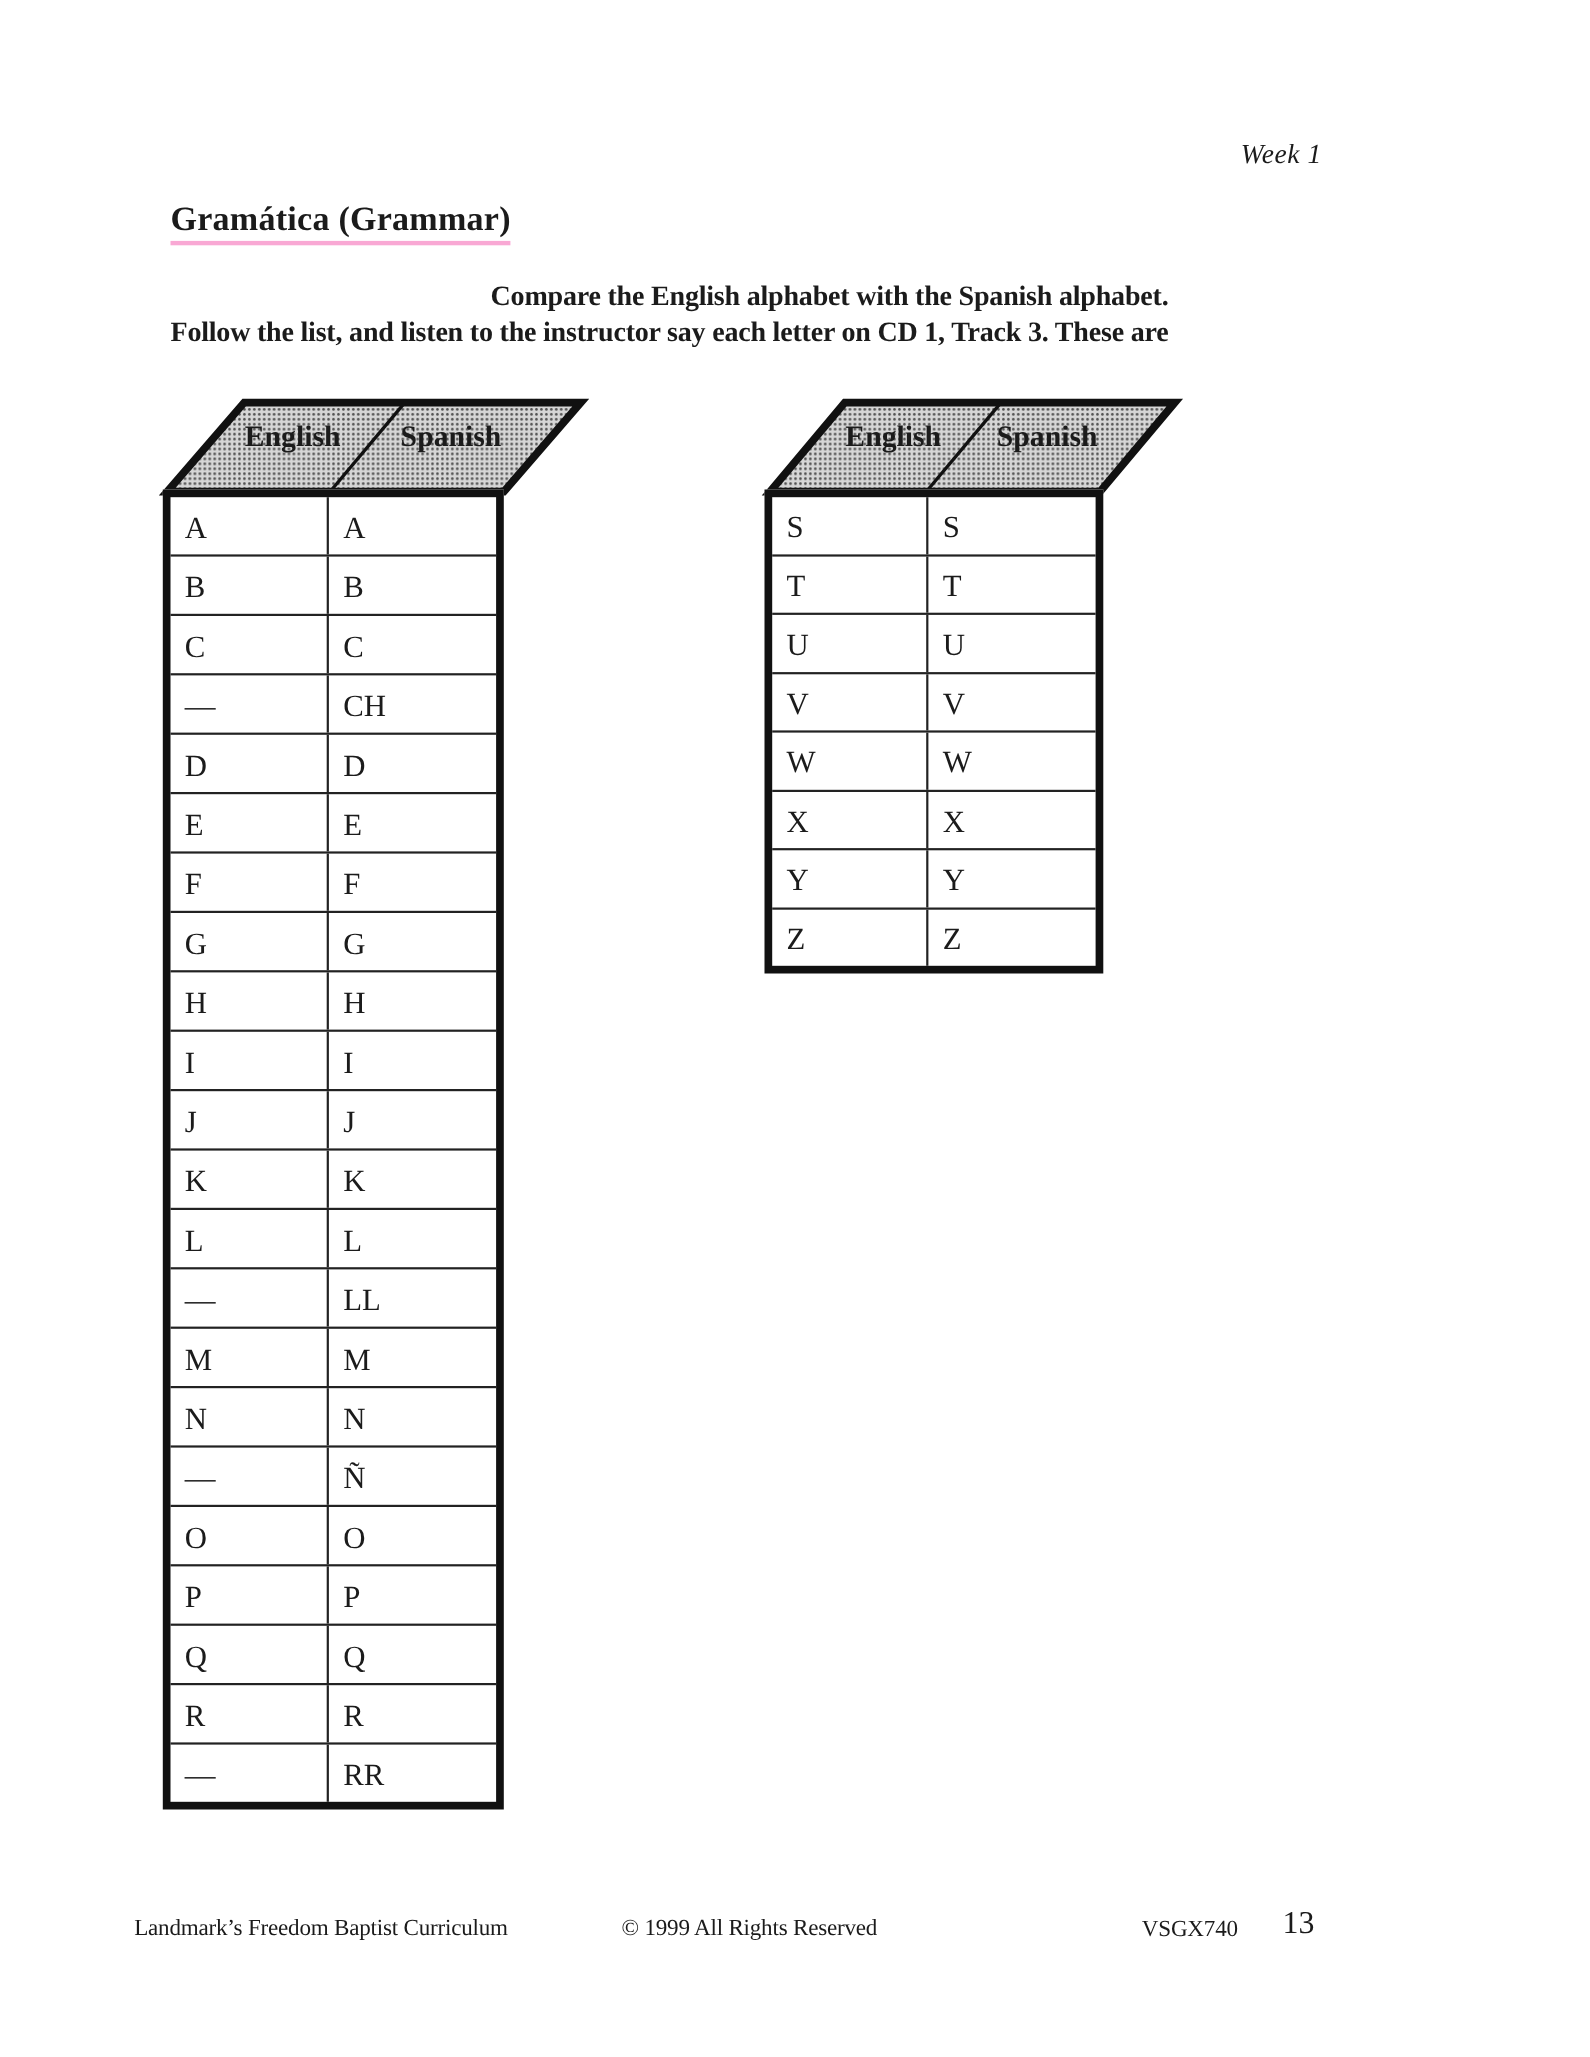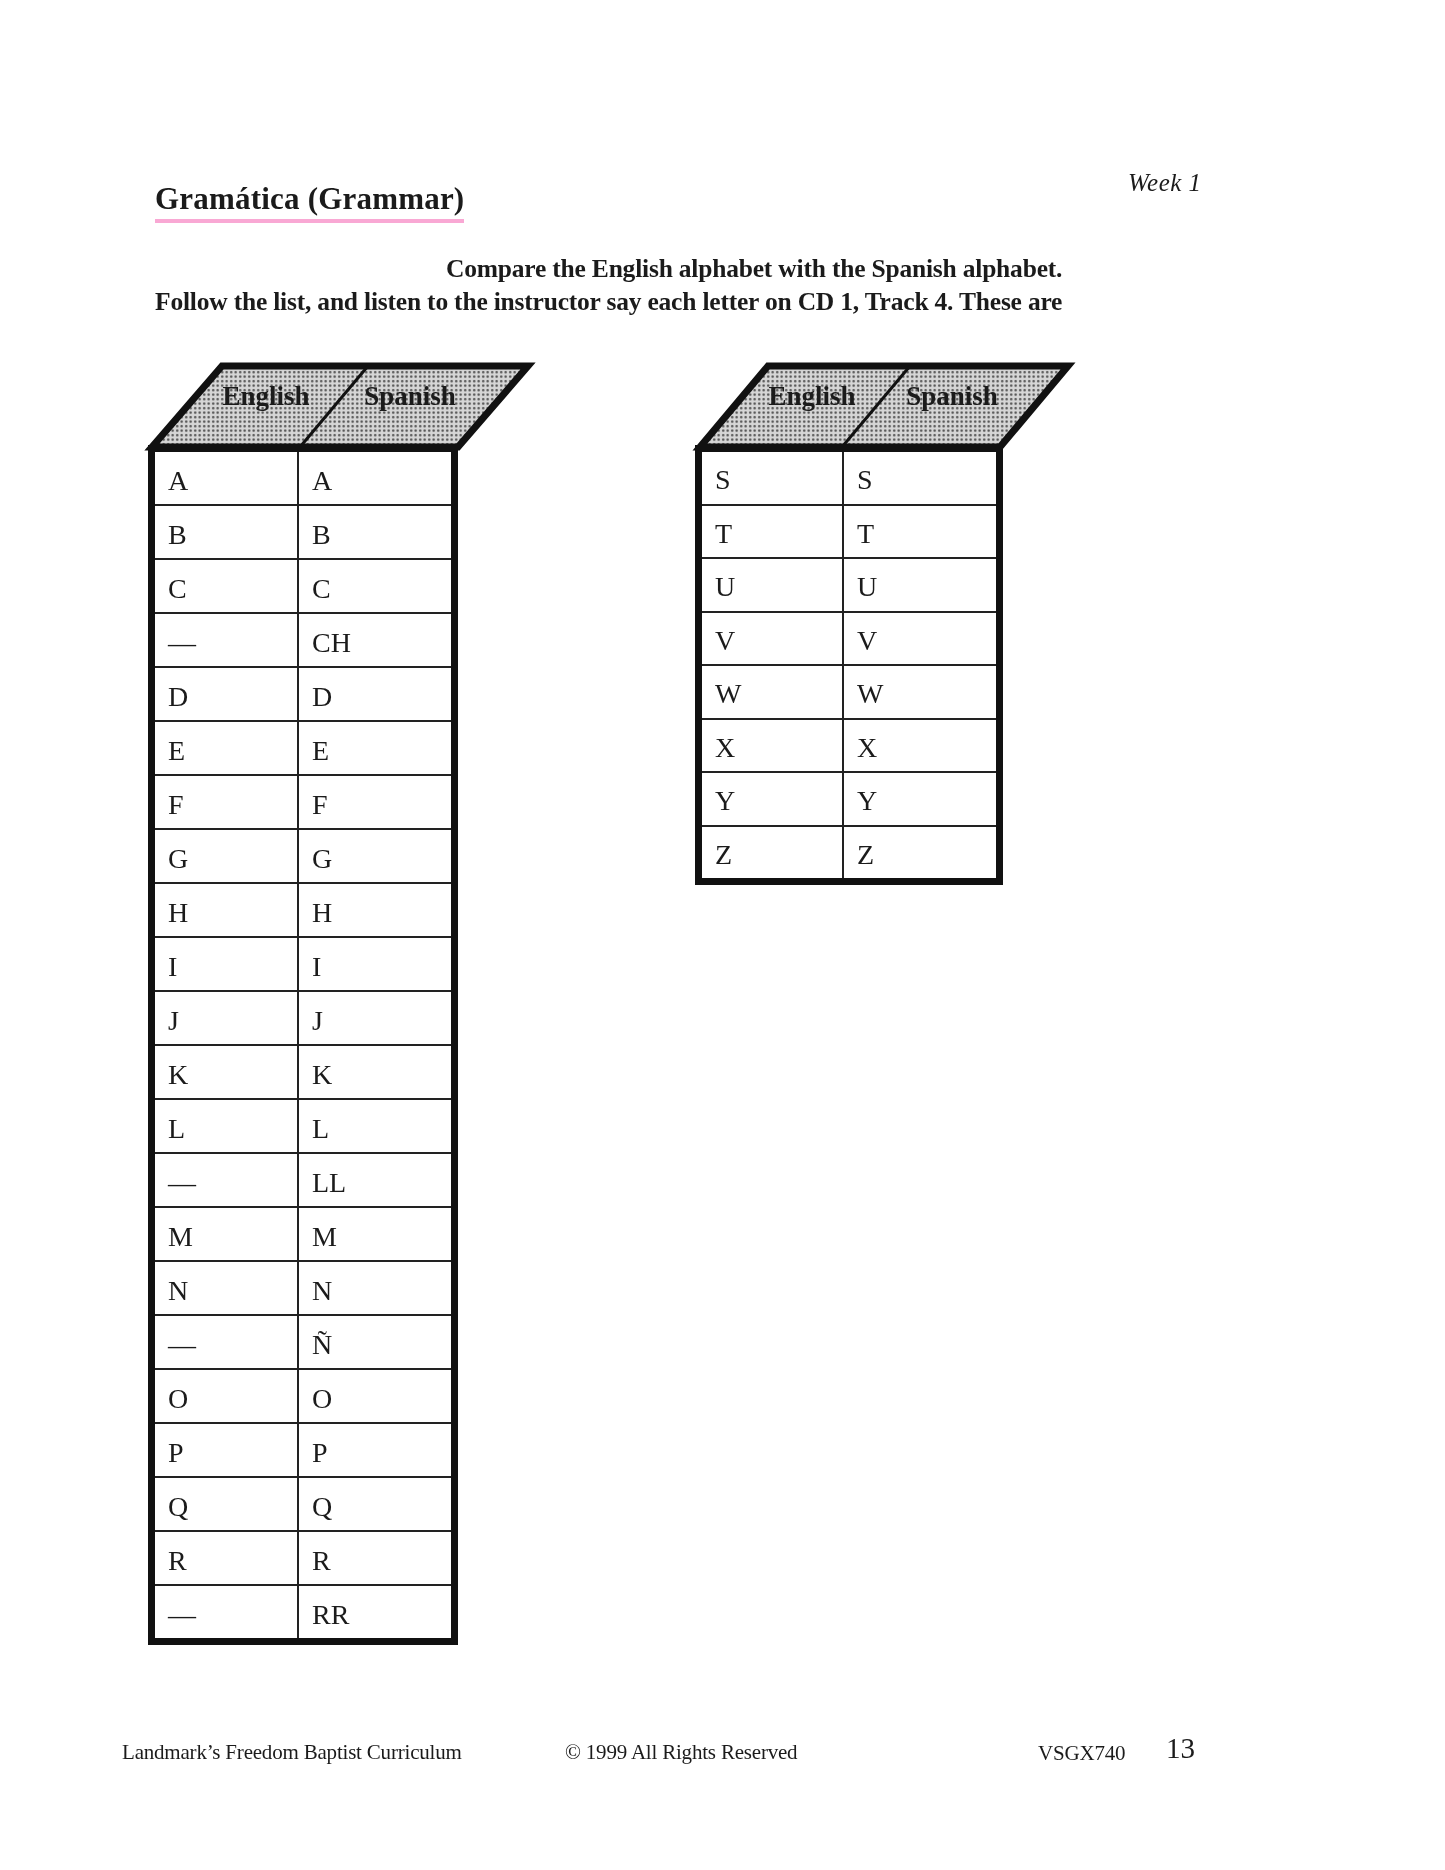--- a/index.html
+++ b/index.html
@@ -13,21 +13,20 @@
     color: #1b1b1b;
   }
   .abs { position: absolute; }
 
   
   #week-label {
     left: 1128px; top: 127px;
     font-style: italic;
     font-size: 25px;
     letter-spacing: 0.5px;
-    margin-top: 42px;
   }
 
   
   #page-title {
     left: 155px; top: 181px;
     font-size: 31px;
     font-weight: bold;
     letter-spacing: 0.2px;
     border-bottom: 4px solid #f9a8d4;
     padding-bottom: 2px;
@@ -86,21 +85,21 @@
 </style>
 </head>
 <body>
 
 <div class="abs" id="week-label">Week 1</div>
 
 <div class="abs" id="page-title">Gramática (Grammar)</div>
 
 <div class="abs" id="intro">
   <div>Compare the English alphabet with the Spanish alphabet.</div>
-  <div>Follow the list, and listen to the instructor say each letter on CD 1, Track 4. These are</div>
+  <div>Follow the list, and listen to the instructor say each letter on CD 1, Track 3. These are</div>
 </div>
 
 <svg class="header-svg" style="left:130px; top:352px;" width="420" height="106">
   <defs>
     <pattern id="dotsA" width="4.5" height="4.5" patternUnits="userSpaceOnUse">
       <rect width="4.5" height="4.5" fill="#d6d6d6"></rect>
       <circle cx="2.2" cy="2.2" r="1.2" fill="#4f4f4f"></circle>
     </pattern>
   </defs>
   <polygon points="22,95 328,95 398,14 92,14" fill="url(#dotsA)" stroke="#111111" stroke-width="7"></polygon>

